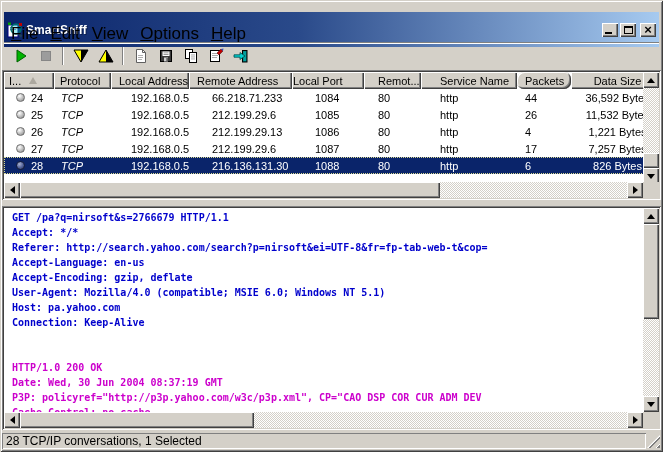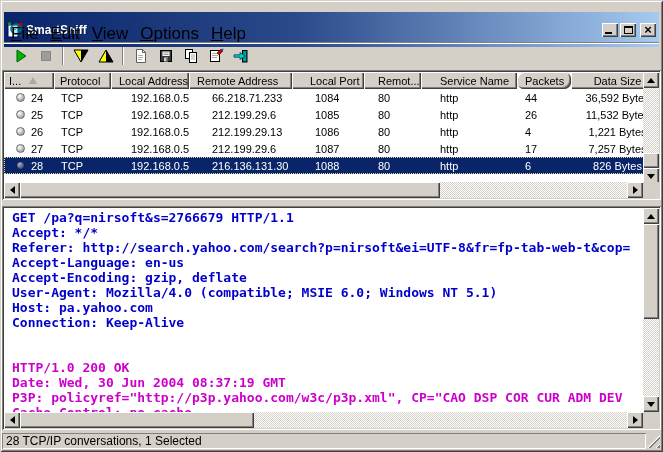--- a/index.html
+++ b/index.html
@@ -48,26 +48,26 @@
   .lheader{position:absolute;left:0;top:0;height:17px;width:680px;display:flex;font-size:11px;}
   .hc{height:17px;background:#D4D0C8;display:flex;align-items:center;white-space:nowrap;overflow:hidden;
     box-shadow:inset 1px 1px 0 #FFFFFF,inset -1px -1px 0 #404040,inset -2px -2px 0 #808080;}
   .sort-up{width:0;height:0;border-left:4px solid transparent;border-right:4px solid transparent;
     border-bottom:7px solid #aca89f;margin-left:8px;}
   
   .c0{width:50px;padding-left:5px;}
   .c1{width:57px;padding-left:6px;}
   .c2{width:78px;padding-left:8px;}
   .c3{width:103px;padding-left:8px;}
-  .c4{width:72px;padding-left:18px;}
+  .c4{width:72px;padding-left:1px;}
   .c5{width:57px;padding-left:14px;}
   .c6{width:96px;padding-left:19px;}
   .c7{width:54px;padding-left:8px;border-radius:7px;}
   .c8{width:93px;padding-left:0;justify-content:center;text-align:center;}
-  .cell.c1{padding-left:7px;}
+  .cell.c1{padding-left:7px;font-style:italic;}
   .cell.c2{padding-left:20px;}
   .cell.c3{padding-left:23px;}
   .cell.c4{padding-left:23px;}
   .cell.c5{padding-left:14px;}
   
   .rows{position:absolute;left:0;top:17px;width:680px;}
   .trow{height:17px;display:flex;font-size:11px;color:#000;align-items:center;}
   .cell{height:17px;display:flex;align-items:center;white-space:nowrap;overflow:hidden;}
   .ball{width:9px;height:9px;border-radius:50%;margin:0 6px 0 7px;flex:0 0 auto;
     background:radial-gradient(circle at 35% 30%,#ffffff,#c8c8c8 45%,#808080);
@@ -101,21 +101,21 @@
   .dv-vsb .up{top:0;left:0;width:16px;height:16px;}
   .dv-vsb .dn{bottom:0;left:0;width:16px;height:16px;}
   .dv-vsb .th{top:16px;left:0;width:16px;height:95px;}
   .dv-hsb{left:2px;bottom:2px;right:18px;height:16px;}
   .dv-hsb .lf{left:0;top:0;width:16px;height:16px;}
   .dv-hsb .rt{right:0;top:0;width:16px;height:16px;}
   .dv-hsb .th{left:16px;top:0;width:234px;height:16px;}
   
   .dtext{position:absolute;left:2px;top:2px;right:18px;bottom:18px;overflow:hidden;
     padding:2px 0 0 8px;font-family:"DejaVu Sans Mono",monospace;font-weight:bold;
-    font-size:13px;line-height:15px;}
+    font-size:10px;line-height:15px;}
   .dline{white-space:pre;height:15px;}
   .dline.req{color:#0000CC;}
   .dline.resp{color:#CC00CC;}
   .dgap{height:30px;}
   
   .statusbar{position:absolute;left:2px;right:2px;top:432px;height:18px;background:#D4D0C8;}
   .spanel{position:absolute;left:0;top:1px;right:15px;height:16px;
     box-shadow:inset 1px 1px 0 #808080,inset -1px -1px 0 #FFFFFF;
     font-size:12px;color:#000;display:flex;align-items:center;padding-left:4px;
     white-space:nowrap;overflow:hidden;}

